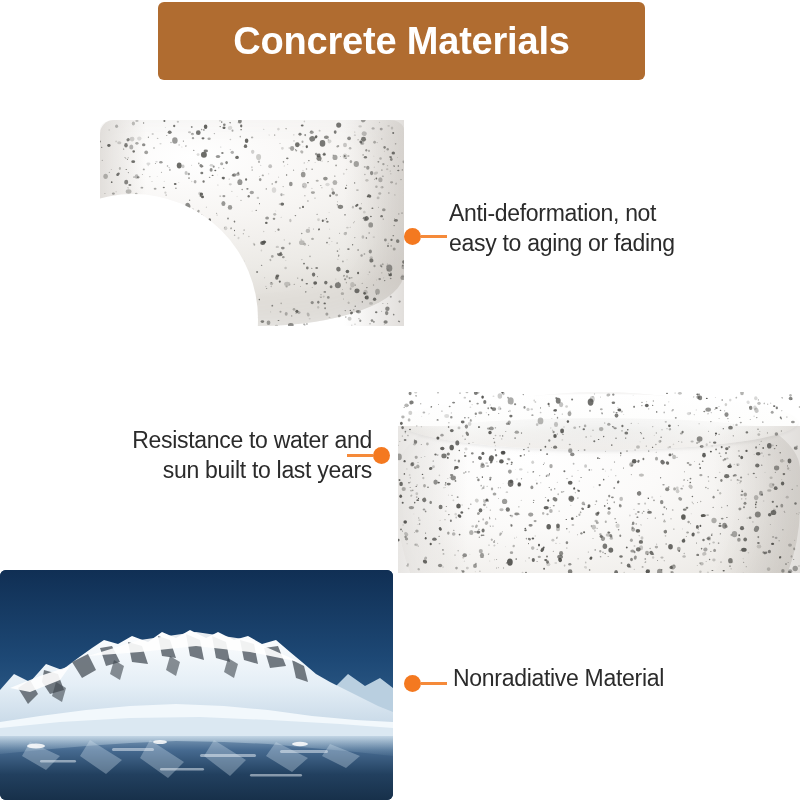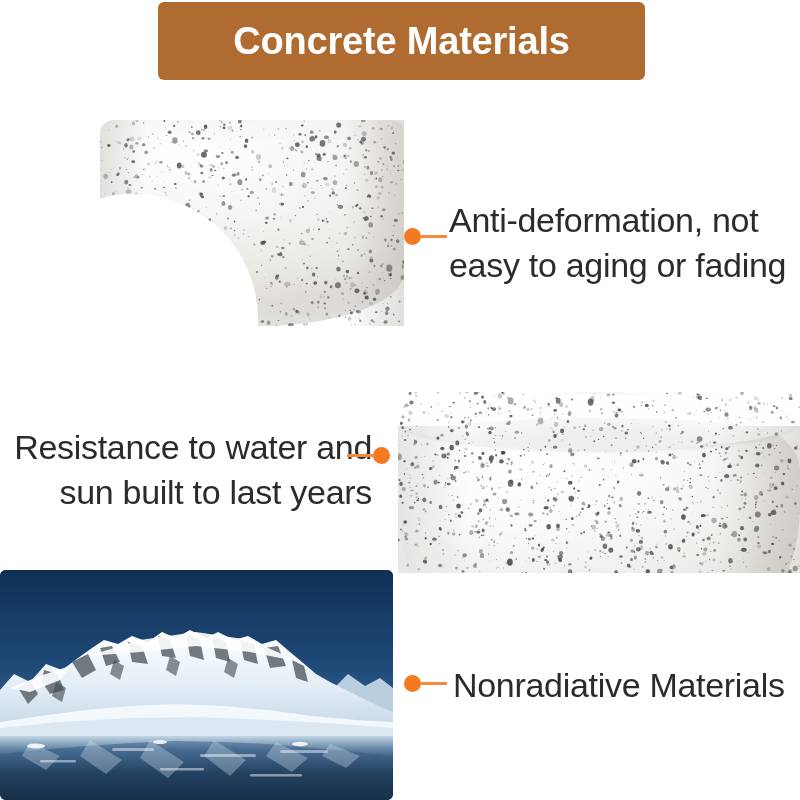--- a/index.html
+++ b/index.html
@@ -41,21 +41,21 @@
     font-weight: bold;
     letter-spacing: -0.2px;
     line-height: 1;
     white-space: nowrap;
   }
 
   
   .feature-text {
     position: absolute;
     color: #2b2b2b;
-    font-size: 34px;
+    font-size: 23px;
     font-weight: 400;
     line-height: 1.32;
     letter-spacing: -0.3px;
     white-space: pre-line;
   }
   .feature-1-text { left: 449px; top: 198px; text-align: left; }
   .feature-2-text { right: 428px; top: 425px; text-align: right; }
   .feature-3-text { left: 453px; top: 663px; text-align: left; }
 
   
@@ -2366,15 +2366,15 @@
         <ellipse cx="300" cy="174" rx="8" ry="2.2"></ellipse>
       </g>
     </svg>
   </div>
 
   <div class="connector connector-left connector-3">
     <span class="dot"></span>
     <span class="lead-line"></span>
   </div>
 
-  <div class="feature-text feature-3-text">Nonradiative Materials</div>
+  <div class="feature-text feature-3-text">Nonradiative Material</div>
 
 </div>
 
 </body></html>

